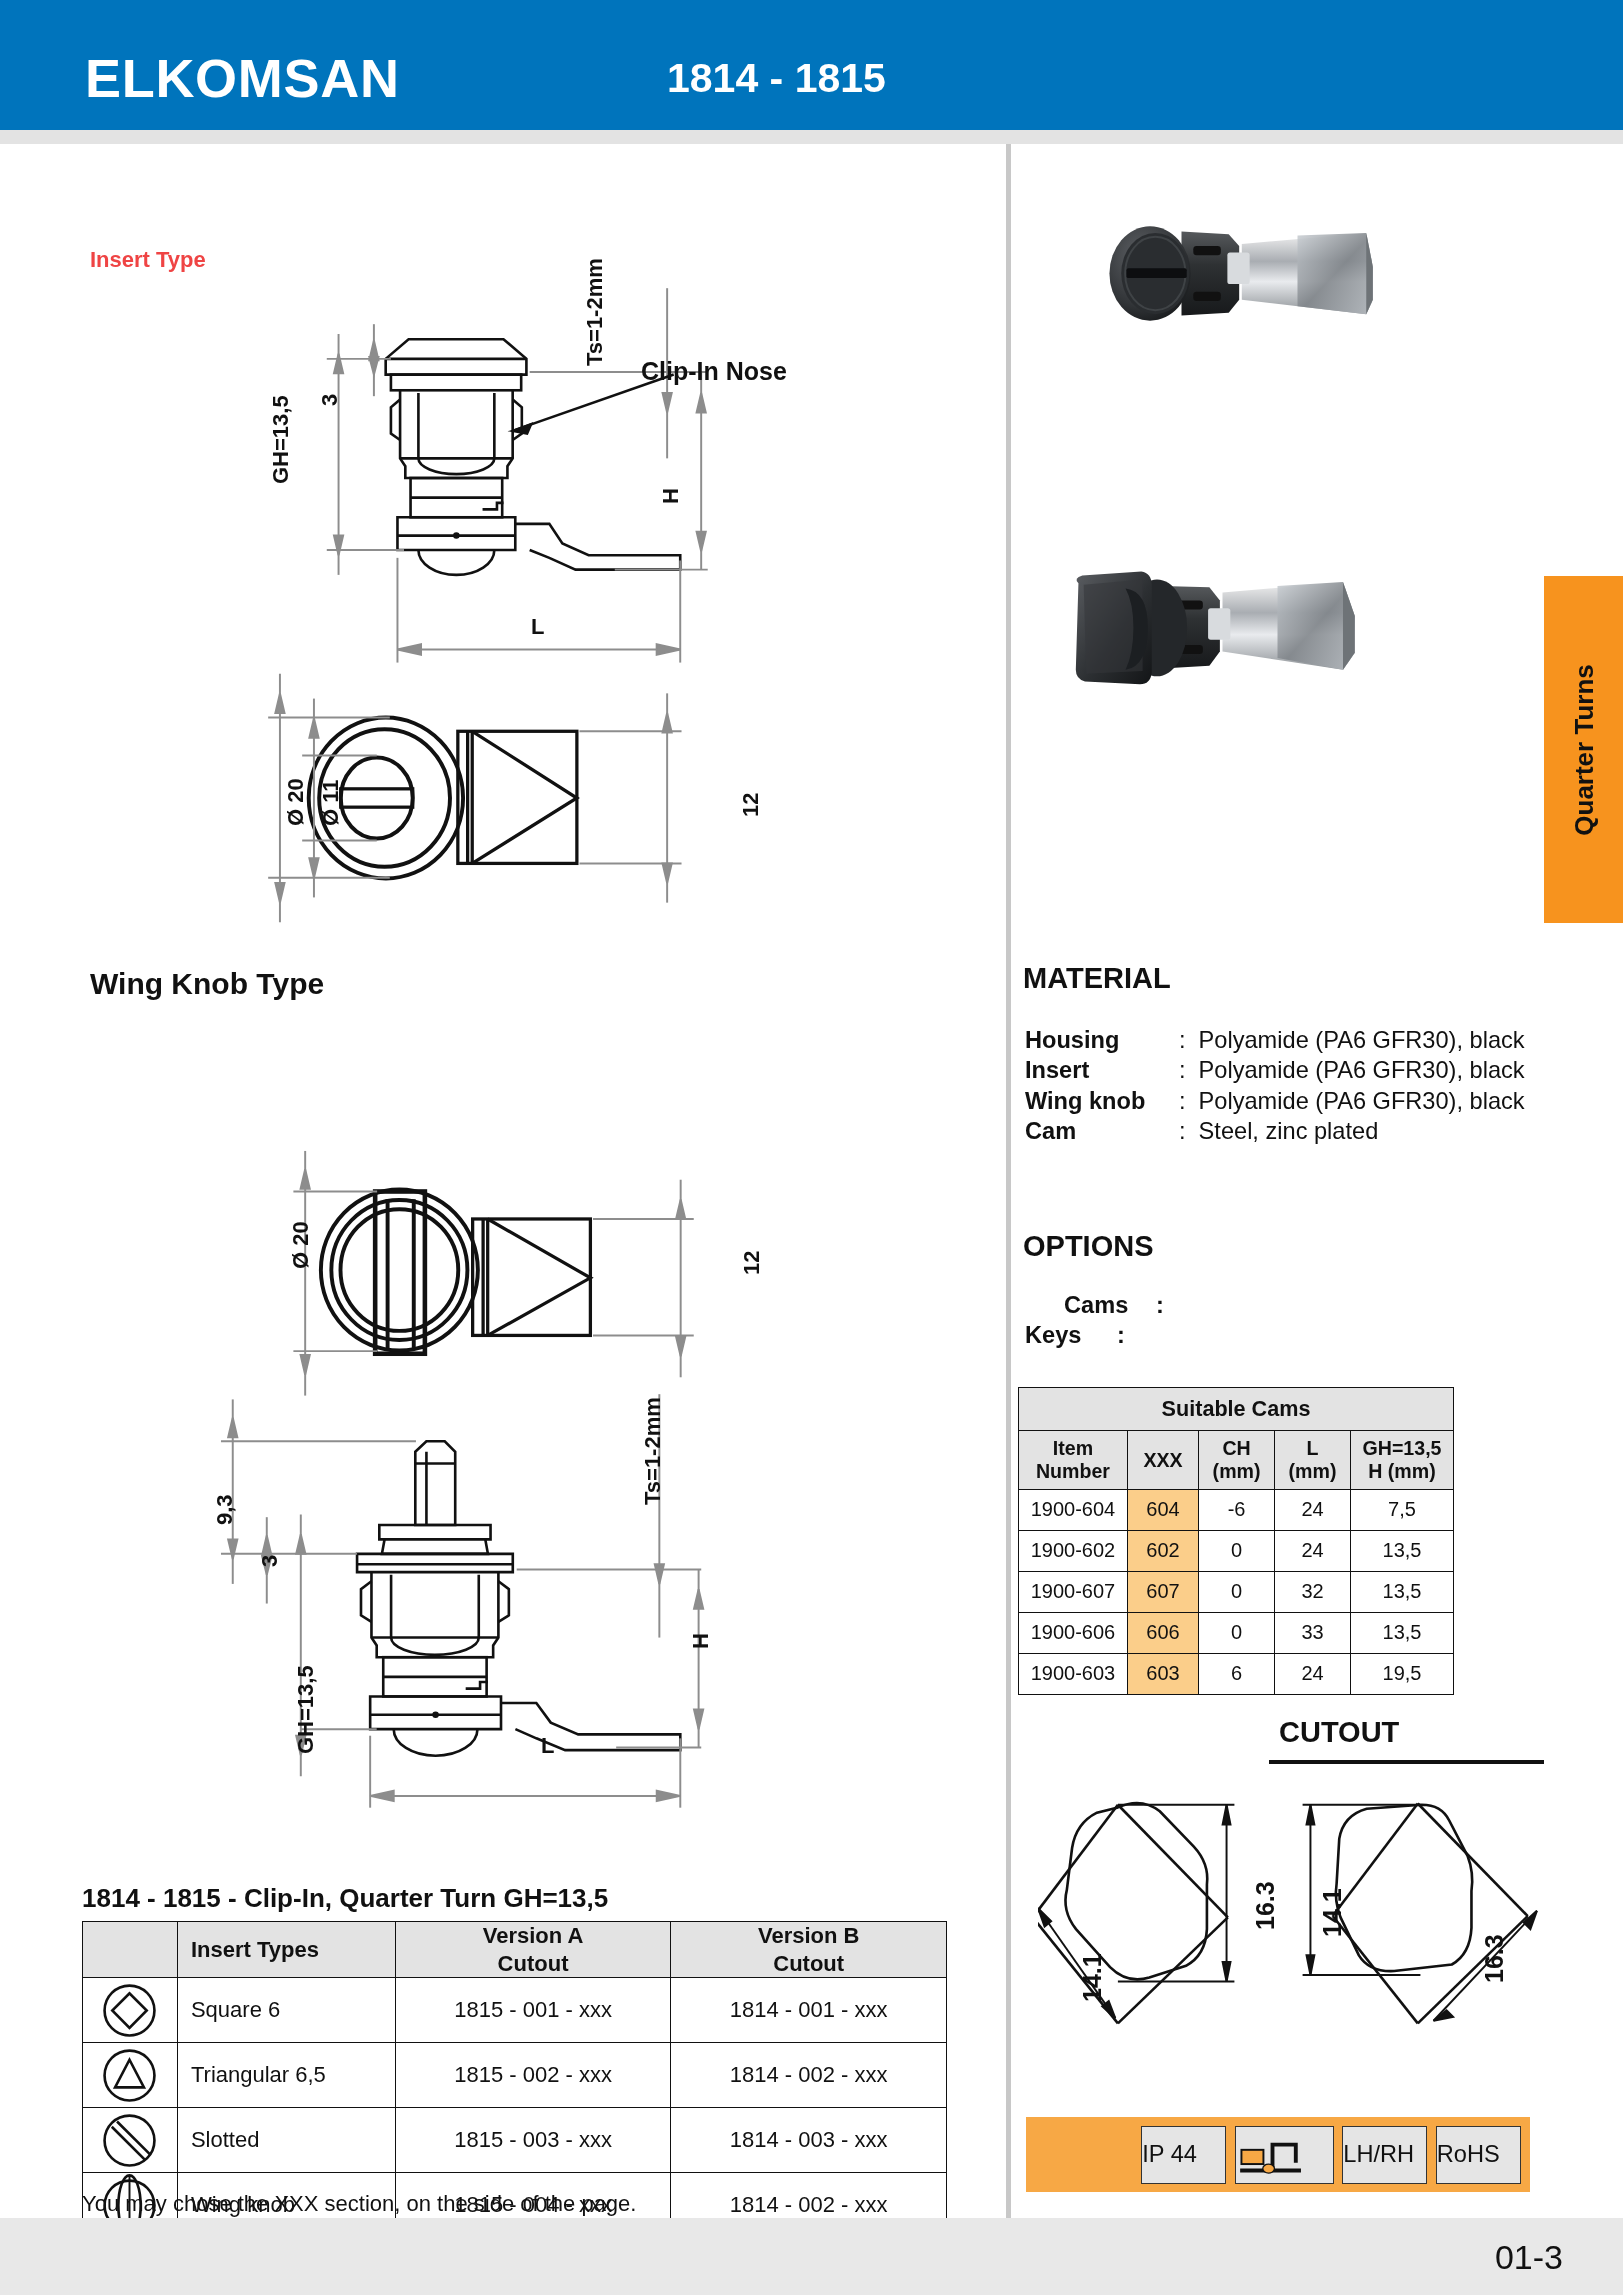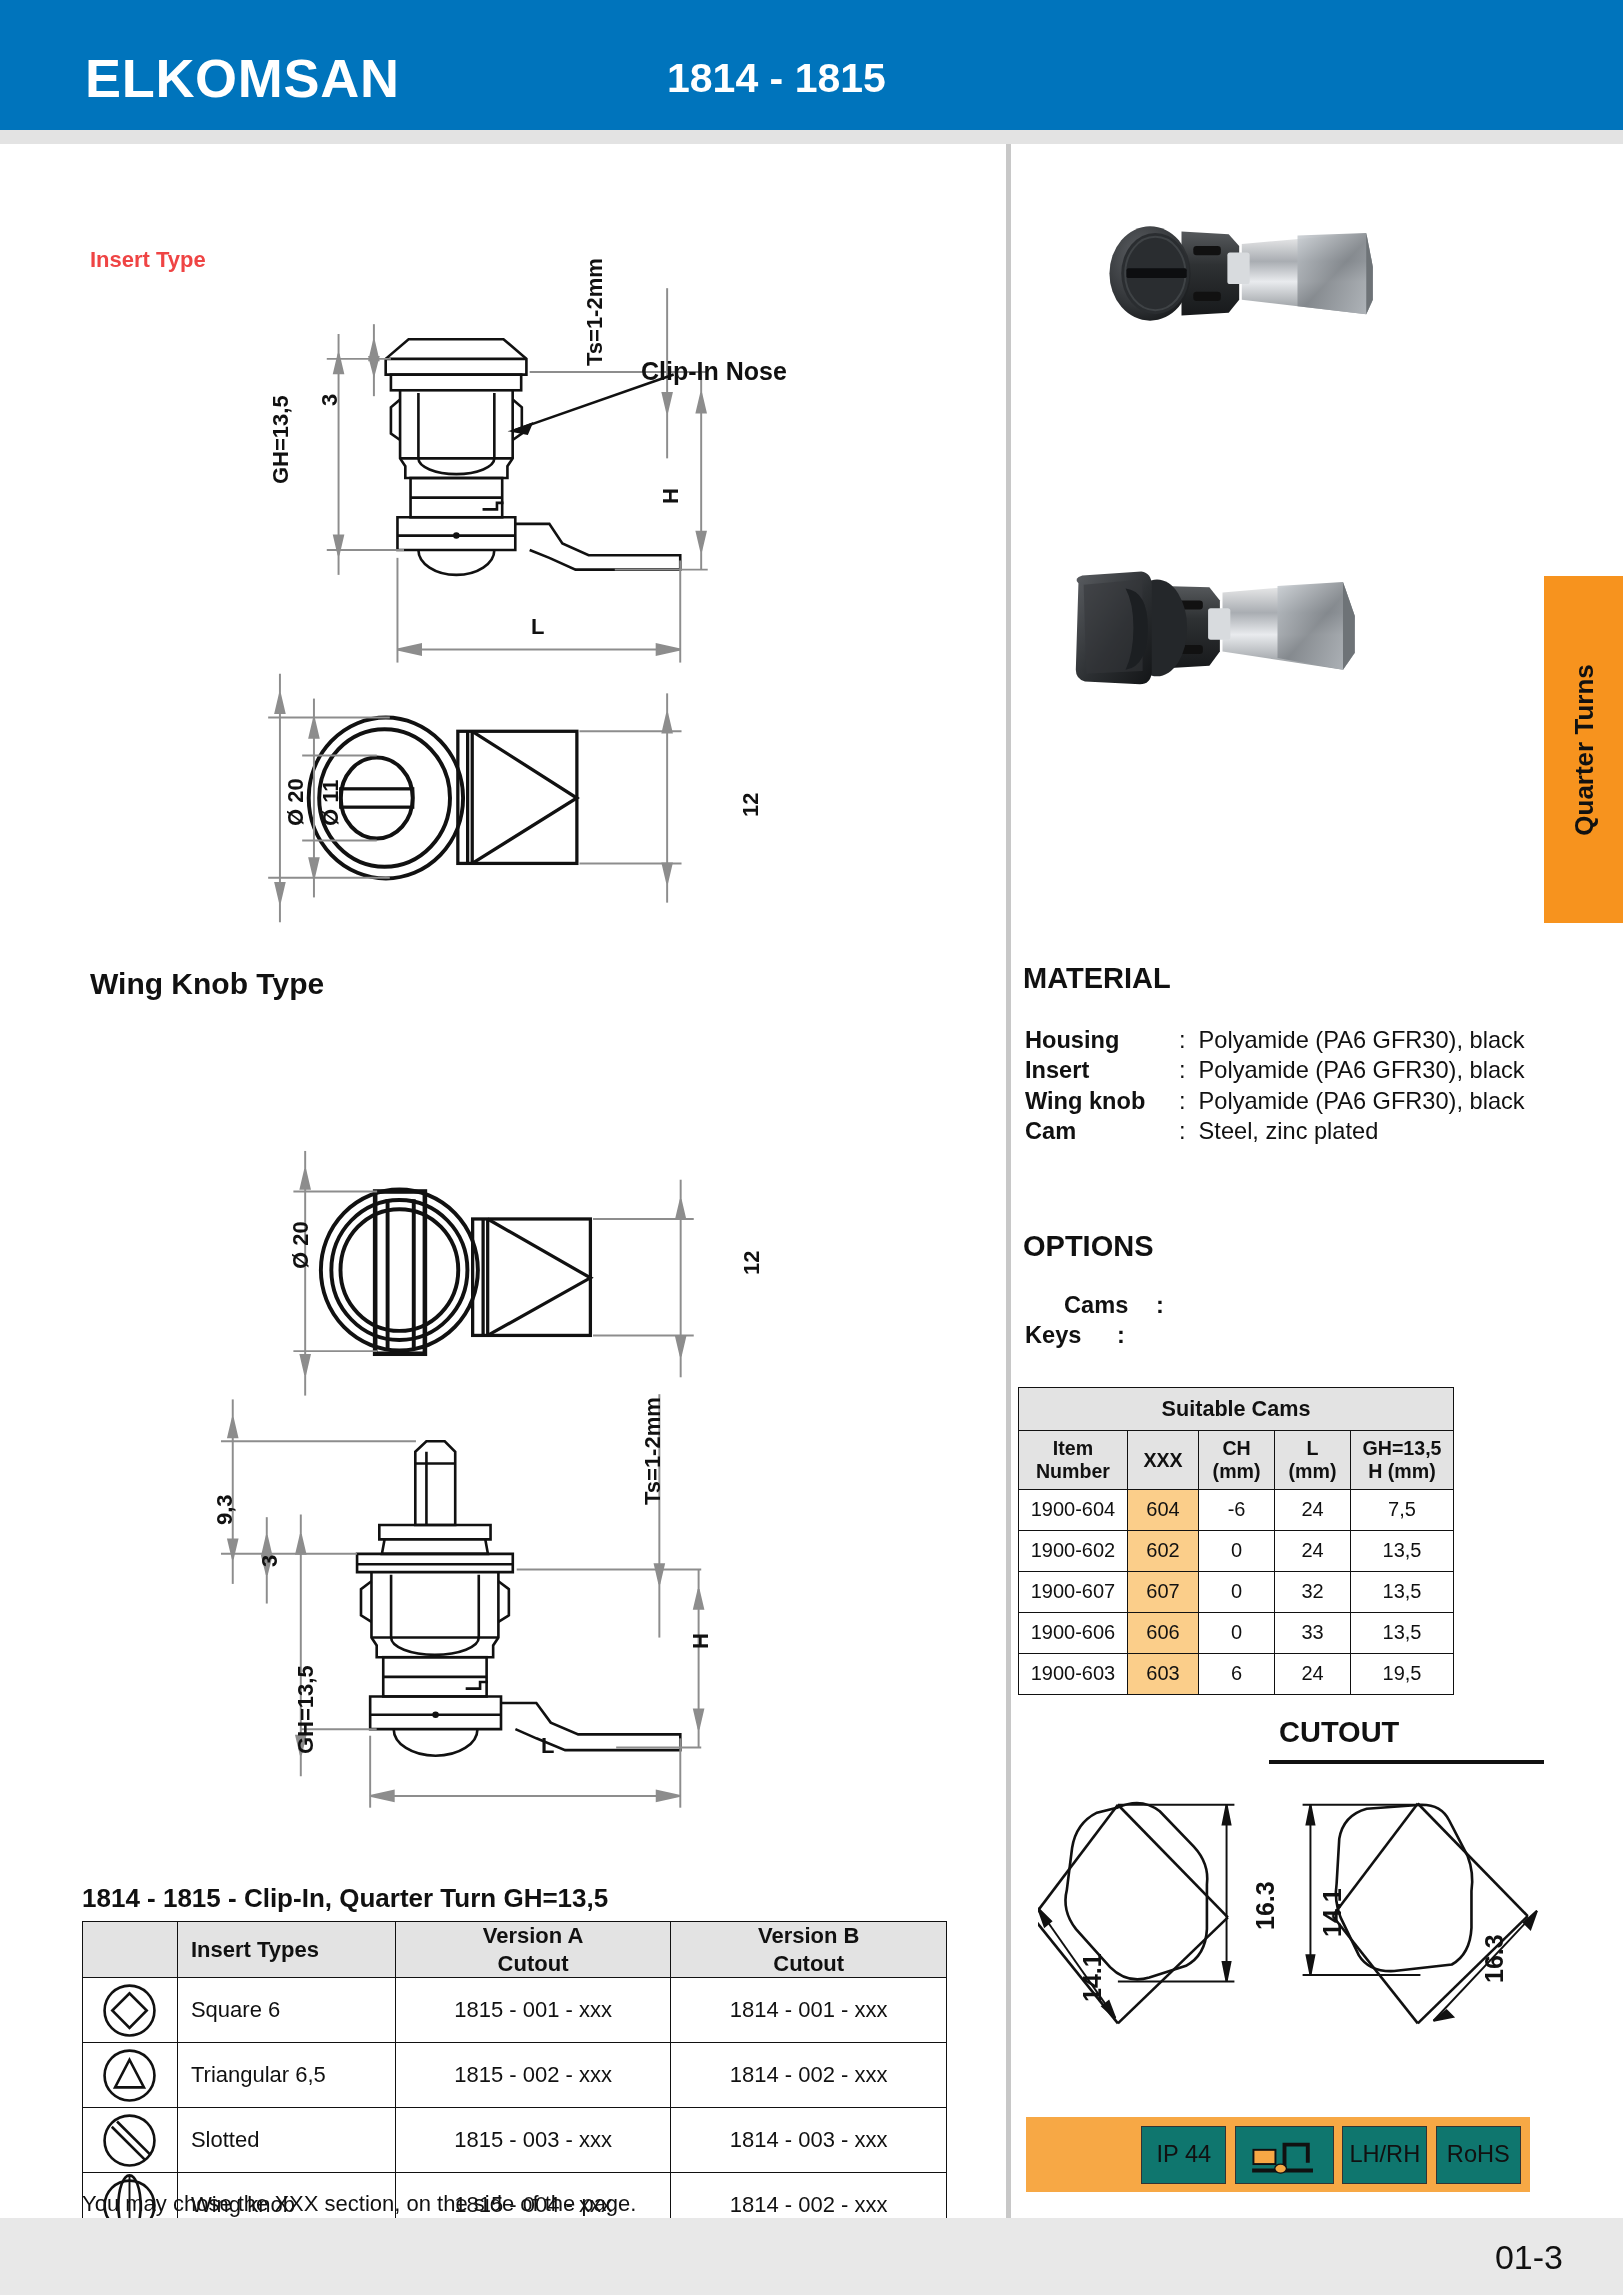--- a/index.html
+++ b/index.html
@@ -123,22 +123,22 @@
     position:absolute; font-size:23.6px; color:#111;
   }
 
   
   .badges {
     position:absolute; left:1026px; top:2117px; width:504px; height:75px;
     background:#F7A845; display:flex; align-items:center; justify-content:flex-end;
     gap:8.5px; padding-right:9.2px;
   }
   .badge {
-    width:85px; height:58px; background:#0f766e; border:1.3px solid #333;
-    display:flex; align-items:center; justify-content:center;
+    width:85px; height:58px; background:#e5e5e5; border:1.3px solid #333;
+    display:flex; align-items:center; justify-content:flex-start;
     font-size:23.6px; color:#111;
   }
   .badge.wide { width:99px; }
 
   
   .left-tbl-title {
     position:absolute; left:82px; top:1883px;
     font-size:26px; font-weight:700; color:#111;
   }
   .itbl {

